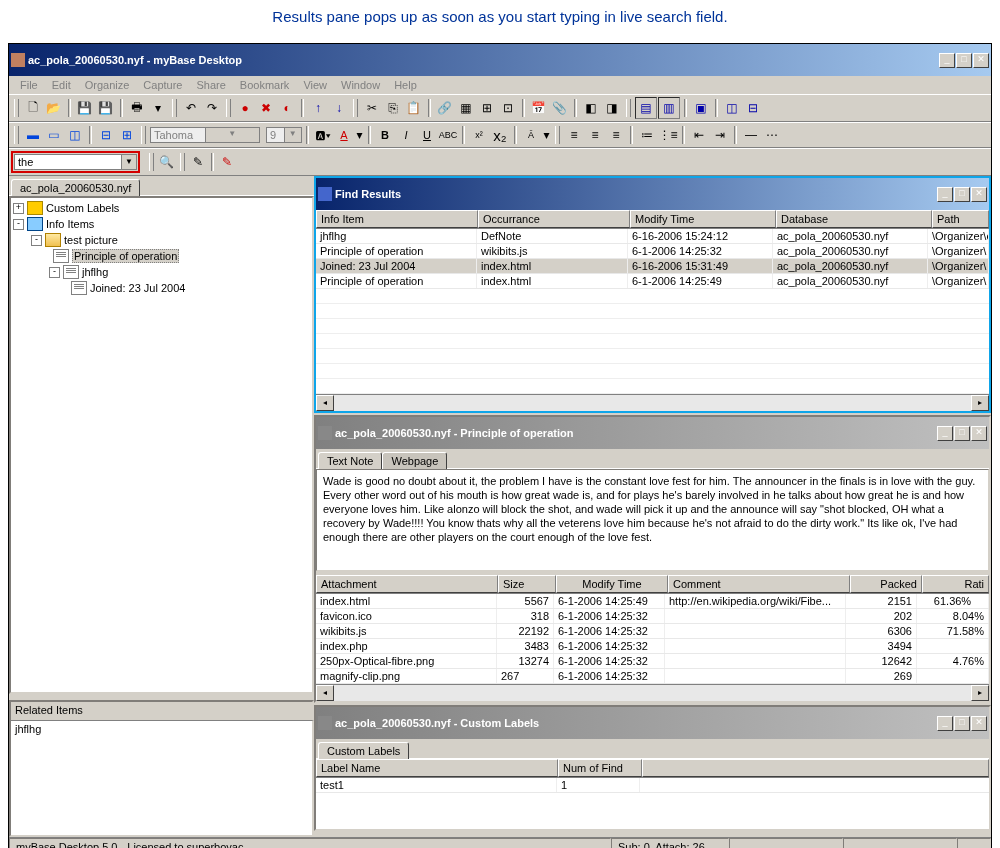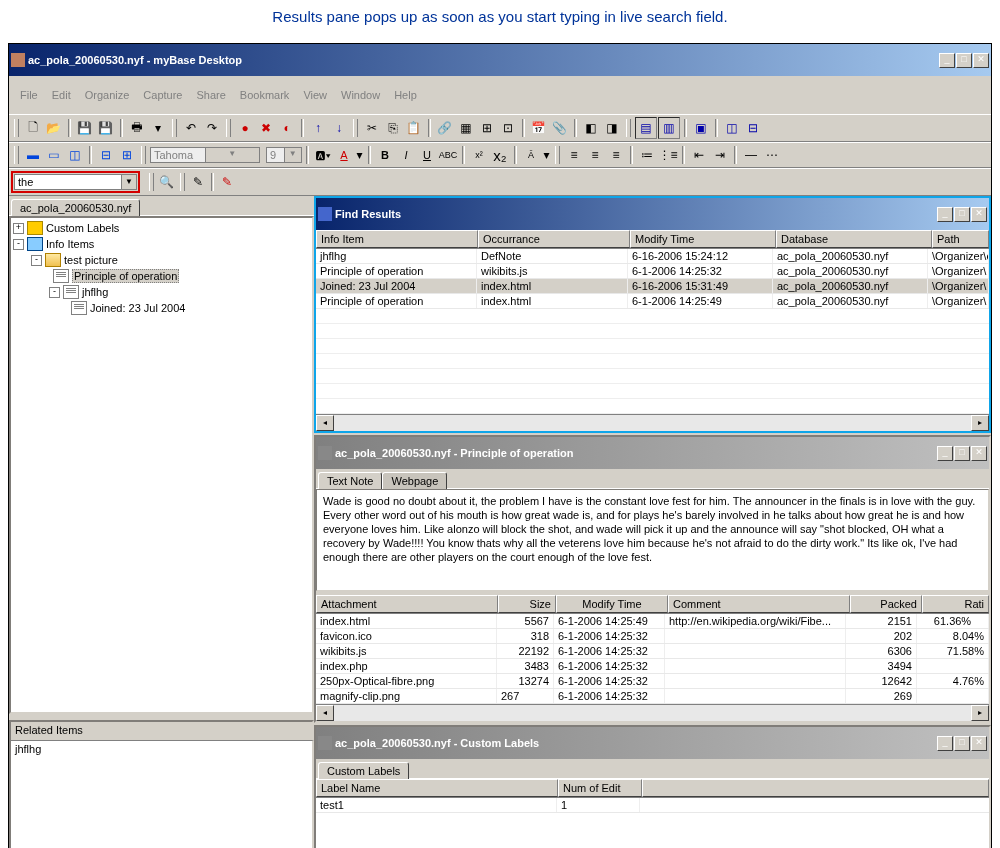--- a/index.html
+++ b/index.html
@@ -5,21 +5,21 @@
 html,body{margin:0;padding:0;font-family:Tahoma,sans-serif;font-size:11px;background:#fff;color:#000}
 .caption{text-align:center;color:#003399;font-size:15px;padding:8px 0 18px 0}
 .app{position:relative;border:1px solid #000;margin:0 8px 8px 8px;background:#D4D0C8}
 .titlebar{background:linear-gradient(to right,#08246B,#A6CAF0);height:18px;display:flex;align-items:center;color:#fff;padding:7px 2px}
 .titlebar.inactive{background:linear-gradient(to right,#808080,#C0C0C0)}
 .title-icon{width:14px;height:14px;background:#C08060;margin-right:3px;display:inline-block}
 .title-txt{flex:1;font-weight:bold;font-size:11px;white-space:nowrap}
 .wbtns{display:flex;gap:1px}
 .wbtn{width:14px;height:13px;background:#D4D0C8;border:1px solid;border-color:#fff #404040 #404040 #fff;font-size:9px;line-height:11px;text-align:center;font-family:Marlett,Arial;cursor:pointer}
 .menubar{display:flex;background:#D4D0C8;padding:1px 4px;color:#808080;font-size:11px}
-.menubar span{padding:12px 7px}
+.menubar span{padding:2px 7px}
 .toolbar{display:flex;background:#D4D0C8;border-top:1px solid #fff;border-bottom:1px solid #808080;padding:2px;align-items:center;gap:1px}
 .handle{width:3px;height:18px;border-left:1px solid #fff;border-right:1px solid #808080;margin:0 3px}
 .tbtn{width:20px;height:20px;display:inline-flex;align-items:center;justify-content:center;font-size:12px}
 .tsep{width:1px;height:18px;border-left:1px solid #808080;border-right:1px solid #fff;margin:0 3px}
 .searchrow{display:flex;background:#D4D0C8;padding:2px;align-items:center;border-top:1px solid #fff;border-bottom:1px solid #808080}
 .searchbox{border:2px solid #D40000;padding:1px;display:flex;align-items:center}
 .combo{display:flex;border:1px solid #808080;background:#fff}
 .combo input{border:none;width:100px;font-size:11px;padding:1px 3px;outline:none}
 .combo .drop{width:14px;background:#D4D0C8;border-left:1px solid #808080;text-align:center;font-size:8px;line-height:14px}
 .fontcombo{display:flex;border:1px solid #808080;background:#EEE;width:108px}
@@ -326,21 +326,21 @@
         </div>
         <div class="tabstrip">
           <div class="tab">Text Note</div>
           <div class="tab" style="background:#C8C4BC">Webpage</div>
         </div>
         <div class="textnote">Wade is good no doubt about it, the problem I have is the constant love fest for him. The announcer in the finals is in love with the guy. Every other word out of his mouth is how great wade is, and for plays he's barely involved in he talks about how great he is and how everyone loves him. Like alonzo will block the shot, and wade will pick it up and the announce will say "shot blocked, OH what a recovery by Wade!!!! You know thats why all the veterens love him because he's not afraid to do the dirty work." Its like ok, I've had enough there are other players on the court enough of the love fest.</div>
         <div style="height:4px"></div>
         <div class="grid">
           <div class="ghdr">
             <div class="gcol" style="width:172px">Attachment</div>
-            <div class="gcol" style="width:48px;text-align:right">Size</div>
+            <div class="gcol" style="width:48px;">Size</div>
             <div class="gcol" style="width:102px;text-align:center">Modify Time</div>
             <div class="gcol" style="width:172px">Comment</div>
             <div class="gcol" style="width:62px;text-align:right">Packed</div>
             <div class="gcol" style="flex:1;text-align:right">Rati</div>
           </div>
           <div id="attrows">
               <div class="grow">
                 <div class="gcell" style="width:172px">index.html</div>
                 <div class="gcell" style="width:48px;text-align:right">5567</div>
                 <div class="gcell" style="width:102px">6-1-2006 14:25:49</div>
@@ -406,21 +406,21 @@
             <div class="wbtn">□</div>
             <div class="wbtn">✕</div>
           </div>
         </div>
         <div class="tabstrip">
             <div class="tab">Custom Labels</div>
           </div>
         <div class="grid" style="height:70px">
           <div class="ghdr">
             <div class="gcol" style="width:232px">Label Name</div>
-            <div class="gcol" style="width:74px">Num of Edit</div>
+            <div class="gcol" style="width:74px">Num of Find</div>
             <div class="gcol" style="flex:1"></div>
           </div>
           <div class="grow">
             <div class="gcell" style="width:232px">test1</div>
             <div class="gcell" style="width:74px">1</div>
           </div>
         </div>
       </div>
     </div>
   </div>

